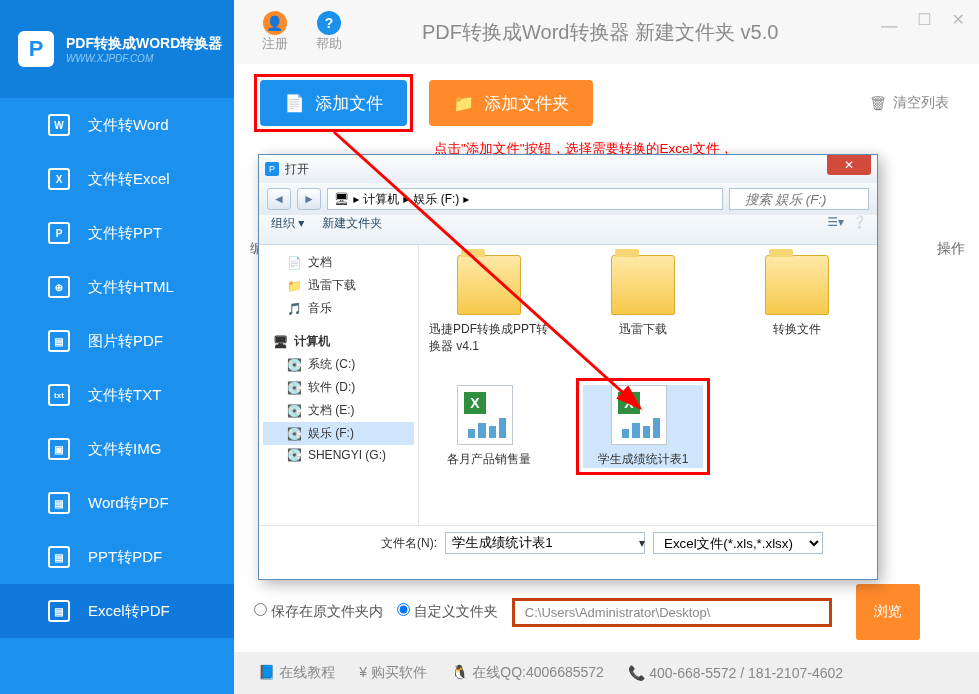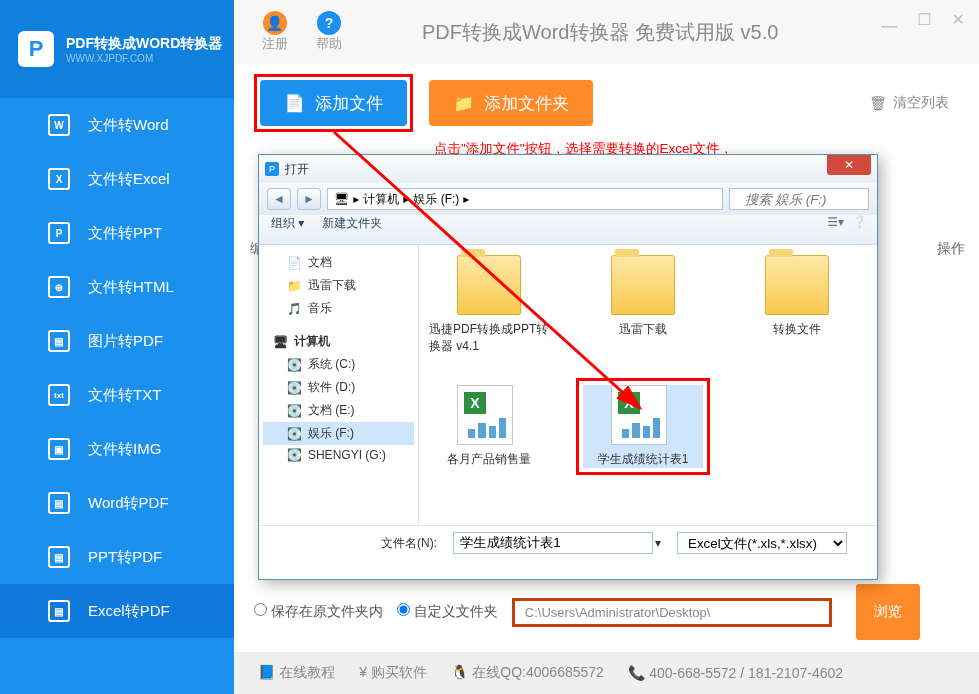--- a/index.html
+++ b/index.html
@@ -3,21 +3,21 @@
 <meta charset="utf-8">
 <style>
 * { margin: 0; padding: 0; box-sizing: border-box; font-family: "Microsoft YaHei", sans-serif; }
 body { width: 979px; height: 694px; background: #f5f5f5; overflow: hidden; position: relative; }
 
 
 .sidebar { position: absolute; left: 0; top: 0; width: 234px; height: 694px; background: #1c90ed; }
 .sidebar-head { height: 98px; background: #1080dc; display: flex; align-items: center; padding-left: 18px; gap: 12px; }
 .sidebar-logo { width: 36px; height: 36px; background: #fff; border-radius: 6px; display: flex; align-items: center; justify-content: center; color: #1c90ed; font-weight: bold; font-size: 22px; }
 .sidebar-title { color: #fff; font-size: 14px; font-weight: bold; }
-.sidebar-sub { color: #8fcaf4; font-size: 10px; }
+.sidebar-sub { color: #8fcaf4; font-size: 10px; font-style: italic; }
 .sidebar-item { height: 54px; display: flex; align-items: center; padding-left: 48px; gap: 18px; color: #fff; font-size: 15px; cursor: pointer; }
 .sidebar-item.active { background: #0f7adb; }
 .side-icon { width: 22px; height: 22px; border: 2px solid #fff; border-radius: 3px; display: flex; align-items: center; justify-content: center; font-size: 10px; font-weight: bold; }
 
 
 .top { position: absolute; left: 234px; top: 0; right: 0; height: 64px; background: #f7f7f7; display: flex; align-items: center; }
 .top-btn { display: flex; flex-direction: column; align-items: center; margin-left: 28px; color: #999; font-size: 13px; cursor: pointer; }
 .top-btn .circ { width: 24px; height: 24px; border-radius: 50%; display: flex; align-items: center; justify-content: center; color: #fff; font-weight: bold; font-size: 14px; }
 .top-title { margin-left: 80px; font-size: 20px; color: #8a8a8a; }
 .win-ctrl { position: absolute; right: 14px; top: 10px; display: flex; gap: 20px; color: #bbb; }
@@ -60,21 +60,21 @@
 .dlg-files { flex: 1; padding: 10px; display: flex; flex-wrap: wrap; align-content: flex-start; gap: 30px 34px; }
 .f-item { width: 120px; display: flex; flex-direction: column; align-items: center; font-size: 12px; color: #333; cursor: pointer; }
 .f-icon { width: 64px; height: 60px; margin-bottom: 6px; position: relative; }
 .folder { background: linear-gradient(#ffe9a8,#f7c94b); border-radius: 3px 3px 2px 2px; width: 100%; height: 100%; border: 1px solid #d9ad2f; }
 .folder::before { content:""; position:absolute; top:-6px; left:4px; width:24px; height:8px; background:#f7d676; border-radius:2px 2px 0 0; }
 .xlfile { border: 1px solid #c0c8d0; background: #fff; width: 56px; height: 60px; position: relative; }
 .xlfile::after { content:"X"; position:absolute; left:6px; top:6px; width:22px; height:22px; background:#2f8f3f; color:#fff; font-weight:bold; display:flex; align-items:center; justify-content:center; font-size:14px; }
 .xlfile .bars { position:absolute; bottom:6px; left:10px; right:6px; height:22px; display:flex; align-items:flex-end; gap:3px; }
 .xlfile .bars span { flex:1; background:#5aa4d4; }
 .dlg-bottom { height: 56px; border-top: 1px solid #e0e6ec; padding: 6px 12px; font-size: 12px; color: #333; }
-.dlg-row { display:flex; align-items:center; gap:16px; margin-bottom:6px; }
+.dlg-row { display:flex; align-items:center; gap:8px; margin-bottom:6px; }
 .dlg-input { border:1px solid #aac0d6; height:22px; padding:0 6px; background:#fff; }
 .dlg-btn { border:1px solid #9ab2c9; background:linear-gradient(#fdfefe,#e4ecf4); height:24px; padding:0 18px; border-radius:2px; cursor:pointer; }
 .redline { position:absolute; left:330px; top:128px; width:350px; height:350px; pointer-events:none; }
 </style>
 </head>
 <body>
 
 <div class="sidebar">
   <div class="sidebar-head">
     <div class="sidebar-logo">P</div>
@@ -127,21 +127,21 @@
 
 <div class="top">
   <div class="top-btn">
       <span class="circ" style="background:#ff8a2a">👤</span>
       <span>注册</span>
     </div>
   <div class="top-btn">
       <span class="circ" style="background:#1c90ed">?</span>
       <span>帮助</span>
     </div>
-  <div class="top-title">PDF转换成Word转换器 免费试用版 v5.0</div>
+  <div class="top-title">PDF转换成Word转换器 新建文件夹 v5.0</div>
   <div class="win-ctrl">
     <span>⎽</span>
     <span>☐</span>
     <span>✕</span>
   </div>
 </div>
 
 <div class="main">
   <div class="btn-row">
     <div class="red-box">

